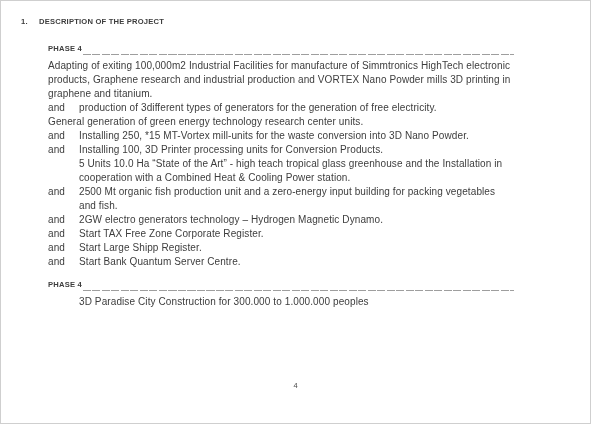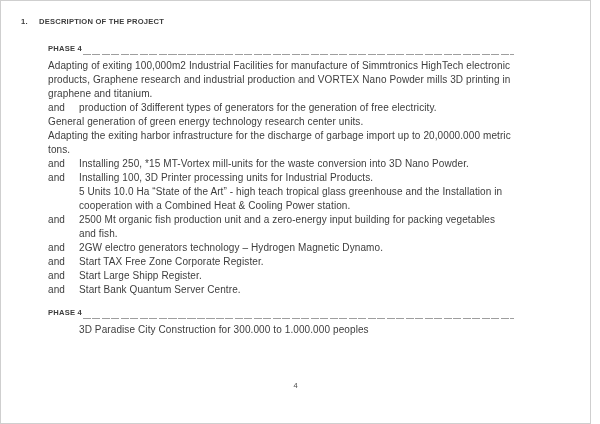--- a/index.html
+++ b/index.html
@@ -102,28 +102,27 @@
         <div class="phase-row">
           <span class="phase-label">PHASE 4</span>
           <span class="phase-rule"></span>
         </div>
         <div class="para plain">Adapting of exiting 100,000m2 Industrial Facilities for manufacture of Simmtronics HighTech electronic products, Graphene research and industrial production and VORTEX Nano Powder mills 3D printing in graphene and titanium.</div>
         <div class="para and-row">
           <span class="lead">and</span>
           <div class="body">production of 3different types of generators for the generation of free electricity.</div>
         </div>
         <div class="para plain">General generation of green energy technology research center units.</div>
-        <div class="para plain">Adapting the exiting harbor infrastructure for the discharge of garbage import up to 20,0000.000 metric tons.</div>
         <div class="para and-row">
           <span class="lead">and</span>
           <div class="body">Installing 250, *15 MT-Vortex mill-units for the waste conversion into 3D Nano Powder.</div>
         </div>
         <div class="para and-row">
           <span class="lead">and</span>
-          <div class="body">Installing 100, 3D Printer processing units for Industrial Products.</div>
+          <div class="body">Installing 100, 3D Printer processing units for Conversion Products.</div>
         </div>
       </div>
       <div class="section">
         <div class="para indent">5 Units 10.0 Ha “State of the Art” - high teach tropical glass greenhouse and the Installation in cooperation with a Combined Heat &amp; Cooling Power station.</div>
         <div class="para and-row">
           <span class="lead">and</span>
           <div class="body">2500 Mt organic fish production unit and a zero-energy input building for packing vegetables and fish.</div>
         </div>
         <div class="para and-row">
           <span class="lead">and</span>

